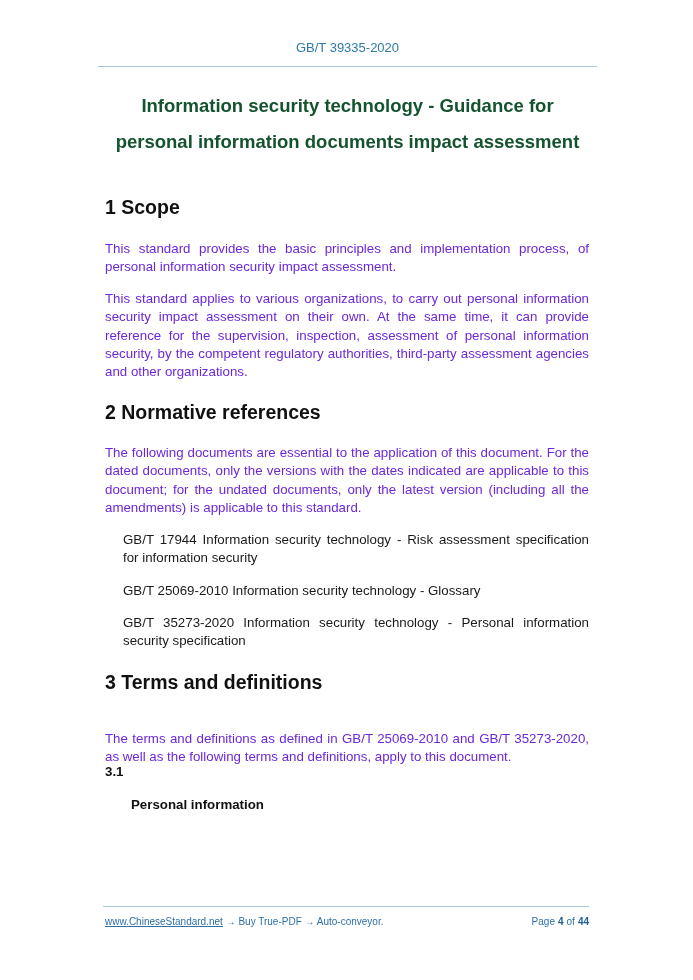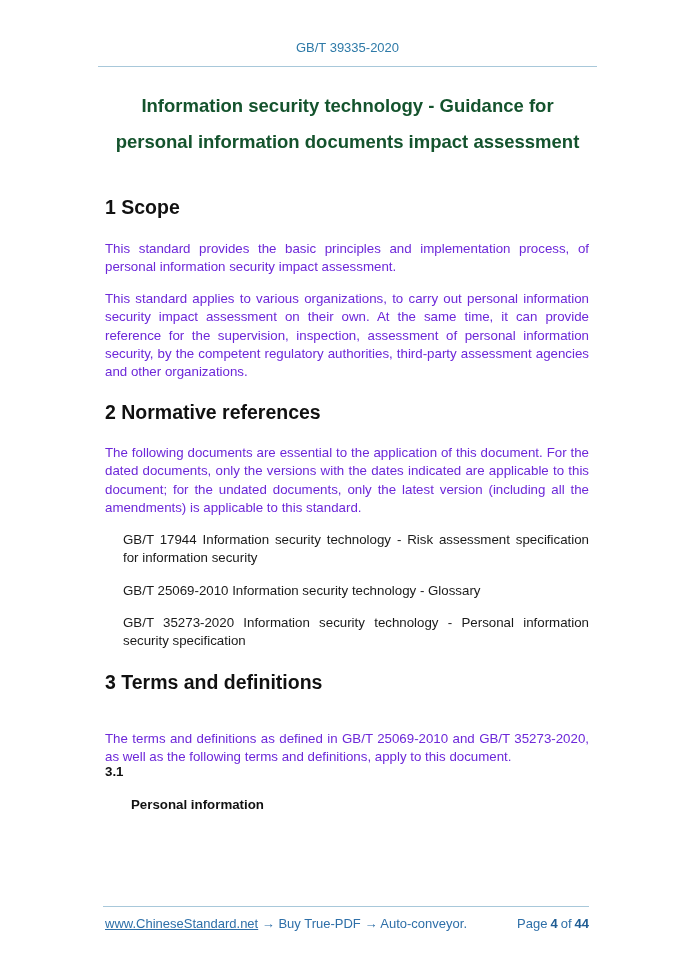--- a/index.html
+++ b/index.html
@@ -90,21 +90,21 @@
       position: absolute;
       left: 103px; top: 906px;
       width: 486px;
       height: 1px;
       background: #a8c8da;
     }
     .footer {
       position: absolute;
       left: 105px; top: 916px;
       width: 484px;
-      font-size: 13px;
+      font-size: 10px;
       color: #2e6fa8;
       display: flex;
       justify-content: space-between;
     }
     .footer a {
       color: #2e6fa8;
       text-decoration: underline;
     }
     .footer b {
       color: #1f5d94;

